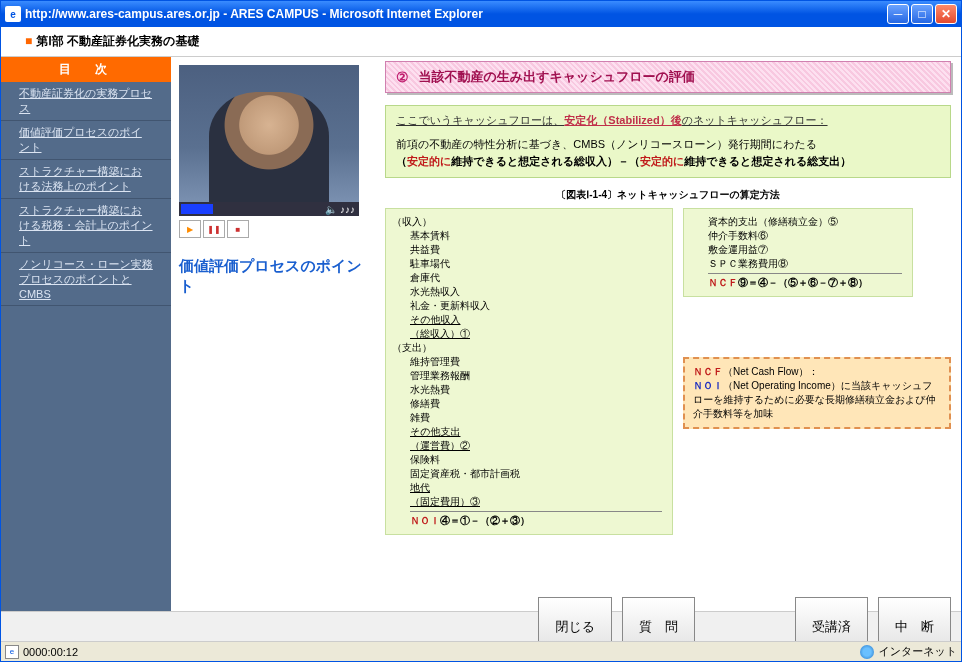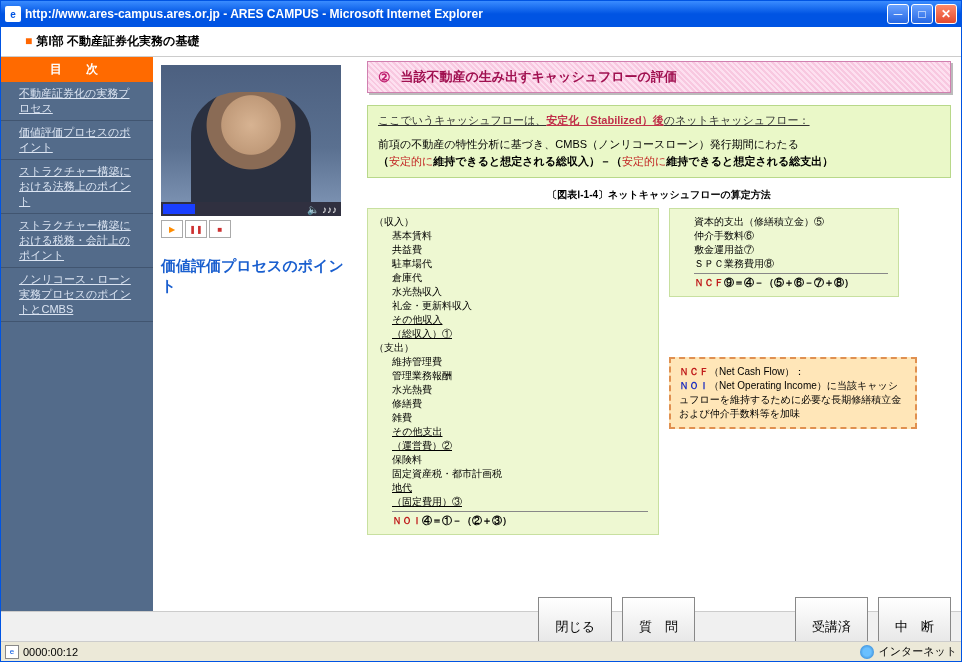--- a/index.html
+++ b/index.html
@@ -15,21 +15,21 @@
 .winbtn.close { background: linear-gradient(to bottom,#ff8a6a,#e34a2f); }
 
 
 .header-strip { padding: 6px 24px; border-bottom: 1px solid #ccc; background: #fff; }
 .header-strip .sq { color: #ff6600; font-weight: bold; margin-right: 4px; }
 
 
 .main { flex: 1; display: flex; background: #fff; overflow: hidden; }
 
 
-.sidebar { width: 152px; background: #536b8a; }
+.sidebar { width: 170px; background: #536b8a; }
 .toc-header { background: #ff6a00; color: #fff; text-align: center; font-weight: bold; padding: 4px 0; letter-spacing: 6px; }
 .toc-item { padding: 4px 18px; border-bottom: 1px solid #415570; }
 .toc-item a { color: #dbe4f2; font-size: 11px; text-decoration: underline; cursor: pointer; }
 
 
 .video-col { width: 210px; padding: 8px; }
 .video-box { width: 180px; height: 137px; background: #3c5070; overflow: hidden; }
 .video-thumb { width: 100%; height: 100%; display: flex; align-items: flex-end; justify-content: center; background: linear-gradient(to bottom,#4c6080 0%,#5a7090 60%,#7a90b0 100%); position: relative; }
 .person { width: 120px; height: 110px; background: radial-gradient(circle at 50% 30%, #d7b392 0%, #c09a79 30%, #8a6b55 31%, #8a6b55 45%, #2a3040 46%, #2a3040 100%); border-radius: 40% 40% 0 0; }
 .video-bar { width: 180px; height: 14px; background: #303040; display: flex; align-items: center; }
@@ -42,36 +42,36 @@
 
 .content { flex: 1; padding: 4px 10px 4px 4px; font-size: 11px; overflow: auto; }
 .section-head { background: #fde0f0; background-image: repeating-linear-gradient(45deg,#fde0f0,#fde0f0 2px,#f8c8e0 2px,#f8c8e0 4px); border: 1px solid #d080b0; padding: 6px 10px; display: flex; align-items: center; gap: 10px; box-shadow: 2px 2px 0 #bbb; margin-bottom: 12px; }
 .section-head .num { color: #c02070; font-weight: bold; font-size: 14px; }
 .section-head .txt { color: #a01050; font-weight: bold; font-size: 13px; }
 
 .note-box { background: #eaf8c8; border: 1px solid #b8d88a; padding: 6px 10px; margin-bottom: 10px; line-height: 1.6; }
 .note-box .underline { text-decoration: underline; color: #333; }
 .note-box .highlight { color: #c0304a; font-weight: bold; }
 .parenth-line { font-weight: bold; font-size: 11px; }
-.paren-red { color: #c01c1c; font-weight: normal; }
+.paren-red { color: #c01c1c; font-weight: bold; }
 
 .diagram-caption { text-align: center; margin: 4px 0 6px; font-size: 10px; font-weight: bold; }
 
 .diagram-wrap { display: flex; gap: 10px; align-items: flex-start; }
 .diag-box { background: #eef8d2; border: 1px solid #c8e0a0; padding: 6px 10px 6px 24px; font-size: 10px; line-height: 1.4; }
 .diag-box.left { width: 292px; position: relative; }
 .diag-box.right { width: 230px; }
 .lbl { margin-left: -18px; }
 .sub { text-decoration: underline; }
 .noi-line, .ncf-line { font-weight: bold; border-top: 1px solid #888; margin-top: 2px; padding-top: 2px; }
 .noi-line .noi { color: #c01c1c; }
 .ncf-line .ncf { color: #c01c1c; }
 
 .right-col { display: flex; flex-direction: column; gap: 60px; }
-.def-box { background: #ffe6b8; border: 2px dashed #e09050; padding: 6px 8px; font-size: 10px; width: 248px; line-height: 1.4; }
+.def-box { background: #ffe6b8; border: 2px dashed #e09050; padding: 6px 8px; font-size: 10px; width: 268px; line-height: 1.4; }
 .def-box .ncf { color: #c01c1c; font-weight: bold; }
 .def-box .noi { color: #2030c0; font-weight: bold; }
 
 
 .footer { height: 30px; background: #f0f0f0; border-top: 1px solid #ccc; display: flex; align-items: center; justify-content: flex-end; gap: 10px; padding: 0 10px; }
 .fbtn { padding: 20px 16px; background: linear-gradient(to bottom,#fff,#e0e0e0); border: 1px solid #888; border-radius: 0; font-size: 13px; cursor: pointer; }
 
 
 .statusbar { height: 20px; background: #ece9d8; border-top: 1px solid #ccc; display: flex; align-items: center; font-size: 11px; padding: 0 4px; }
 .globe { width: 14px; height: 14px; background: radial-gradient(circle,#6ac0ff 40%,#2070c0 100%); border-radius: 50%; margin-right: 4px; }

